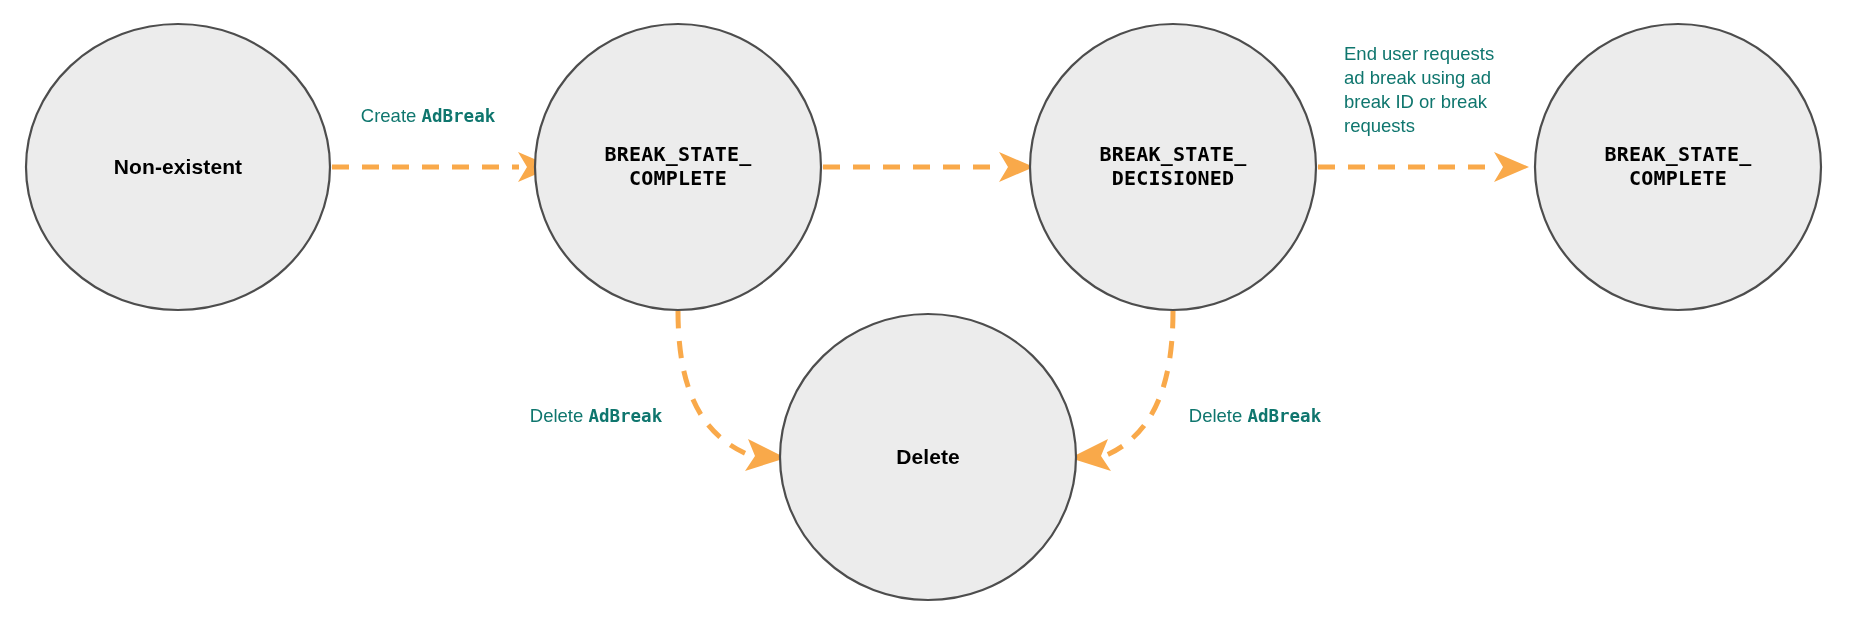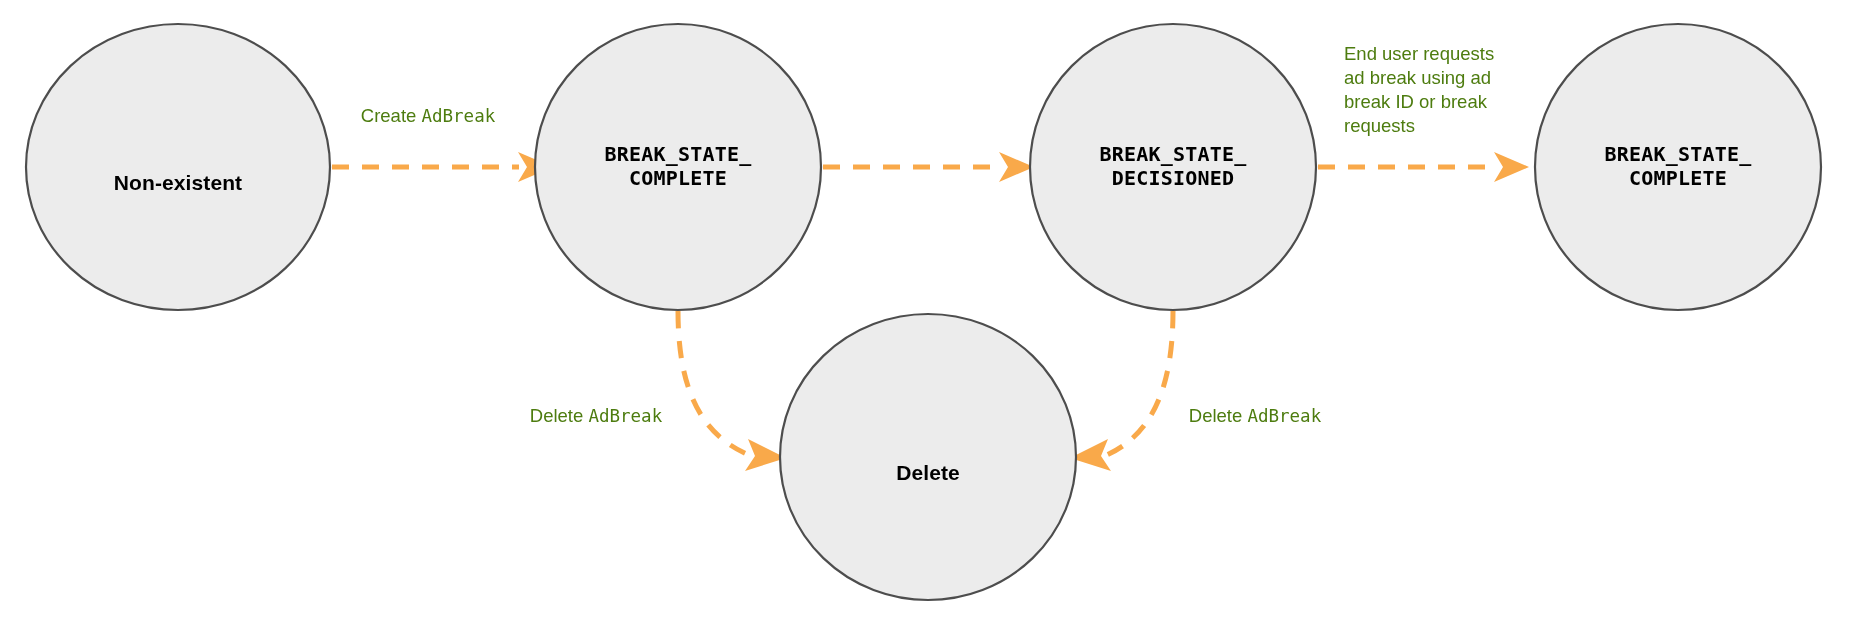--- a/index.html
+++ b/index.html
@@ -53,44 +53,43 @@
     line-height: 1.18;
     white-space: nowrap;
     pointer-events: none;
     user-select: none;
   }
   .node-label.plain {
     font-family: "Liberation Sans", sans-serif;
     font-weight: bold;
     font-size: 21px;
     letter-spacing: 0.1px;
-    margin-top: 16px;
   }
   .node-label.mono {
     font-family: "DejaVu Sans Mono", "Liberation Mono", monospace;
     font-weight: bold;
     font-size: 20px;
     letter-spacing: 0.2px;
   }
   .edge-label {
     position: absolute;
-    color: #4d7c0f;
+    color: #0f766e;
     line-height: 1.30;
     white-space: nowrap;
     pointer-events: none;
     user-select: none;
     font-size: 18.5px;
   }
   .edge-label .sans {
     font-family: "Liberation Sans", sans-serif;
     font-weight: normal;
   }
   .edge-label .code {
     font-family: "DejaVu Sans Mono", "Liberation Mono", monospace;
-    font-weight: normal;
+    font-weight: bold;
     font-size: 17.5px;
   }
   .edge-label .ln {
     display: block;
   }
   .el-center {
     transform: translate(-50%, -50%);
     text-align: center;
   }
   .el-left {

